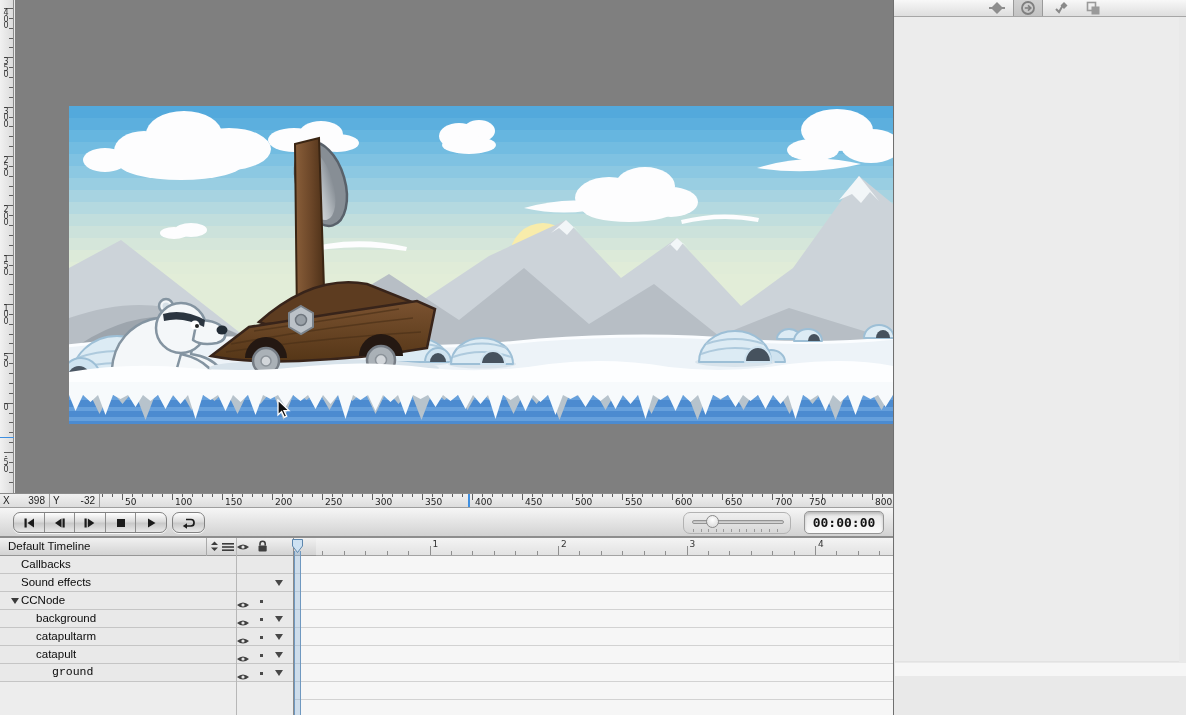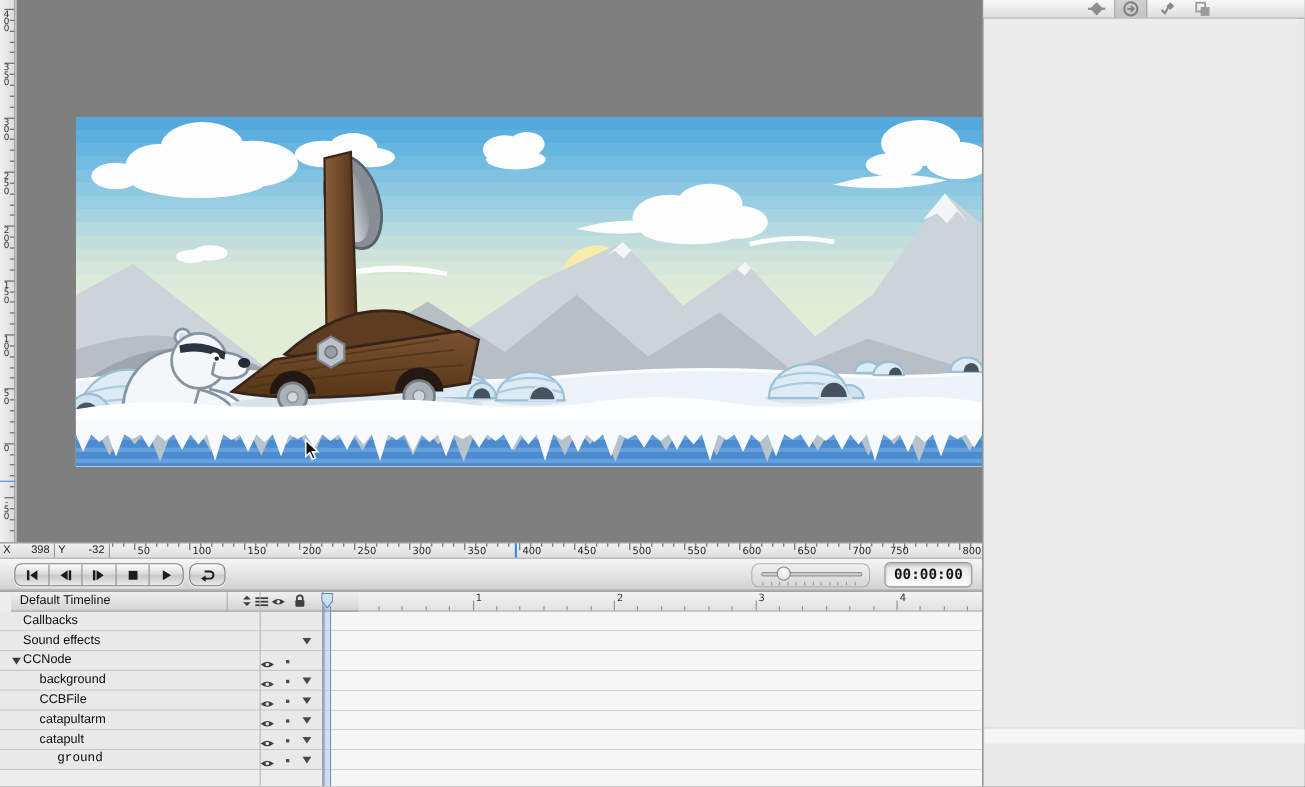--- a/index.html
+++ b/index.html
@@ -42,21 +42,21 @@
   .tbtn:last-child { border-right:none; }
   #loop-btn { position:absolute; left:172px; top:4px; width:33px; height:21px; border:1px solid #828282; border-radius:7px; background:linear-gradient(#ffffff,#dadada 46%,#c9c9c9 54%,#e9e9e9); display:flex; align-items:center; justify-content:center; box-shadow:0 1px 0 rgba(255,255,255,.8); }
   #slider-box { position:absolute; left:683px; top:4px; width:108px; height:22px; border:1px solid #b2b2b2; border-radius:7px; }
   #slider-track { position:absolute; left:8px; top:7px; width:92px; height:4px; background:linear-gradient(#bdbdbd,#d9d9d9); border:1px solid #949494; border-radius:2px; }
   #slider-thumb { position:absolute; top:2px; width:13px; height:13px; border-radius:50%; background:radial-gradient(circle at 50% 35%,#ffffff,#d6d6d6); border:1px solid #8a8a8a; }
   .sl-tick { position:absolute; top:16px; width:1px; height:3px; background:#9a9a9a; }
   #timecode { position:absolute; left:804px; top:3px; width:80px; height:23px; border:1px solid #969696; border-radius:5px; background:linear-gradient(#e7e7e7,#fbfbfb); box-shadow:inset 0 2px 3px rgba(0,0,0,.2); font-family:"DejaVu Sans Mono",monospace; font-weight:bold; font-size:13px; text-align:center; line-height:22px; color:#141414; }
 
   
   #timeline { left:0; top:537px; width:893px; height:178px; border-top:1px solid #8e8e8e; background:#ededed; overflow:hidden; }
-  #tl-header { position:absolute; left:10px; top:0; width:316px; height:18px; background:linear-gradient(#f1f1f1,#d3d3d3); border-bottom:1px solid #969696; }
+  #tl-header { position:absolute; left:0; top:0; width:316px; height:18px; background:linear-gradient(#f1f1f1,#d3d3d3); border-bottom:1px solid #969696; }
   #tl-title { position:absolute; left:8px; top:0; font-size:11.5px; line-height:17px; color:#111; }
   #tl-names { position:absolute; left:0; top:18px; width:293px; bottom:0; }
   .tl-row { position:relative; height:18px; background:#e9e9e9; border-bottom:1px solid #c5c5c5; }
   .tl-row .lbl { position:absolute; top:0; font-size:11.5px; line-height:16px; color:#0a0a0a; white-space:nowrap; }
   .disc { position:absolute; top:6px; width:0; height:0; border-left:4.5px solid transparent; border-right:4.5px solid transparent; border-top:6px solid #3a3a3a; }
   .eye { position:absolute; left:236px; top:4px; }
   .dot { position:absolute; left:260px; top:8px; width:3px; height:3px; background:#4a4a4a; }
   .kf { position:absolute; left:275px; top:6px; width:0; height:0; border-left:4.5px solid transparent; border-right:4.5px solid transparent; border-top:6px solid #474747; }
   #sep-a { position:absolute; left:206px; top:0; width:1px; height:18px; background:#aaaaaa; }
   #sep-b { position:absolute; left:236px; top:0; width:1px; height:100%; background:#b7b7b7; }
@@ -573,29 +573,20 @@
       <div class="tl-row">
         <span class="lbl" style="left: 36px;">background</span>
         <span class="eye"><svg width="14" height="10" viewBox="0 0 14 10">
             <path d="M1,5 Q7,0 13,5 Q7,10 1,5 Z" fill="#3f3f3f"></path>
             <circle cx="7" cy="5" r="1.6" fill="#e6e6e6"></circle>
           </svg></span>
         <div class="dot"></div>
         <div class="kf"></div>
       </div>
       <div class="tl-row">
-        <span class="lbl" style="left: 36px;">CCBFile</span>
-        <span class="eye"><svg width="14" height="10" viewBox="0 0 14 10">
-            <path d="M1,5 Q7,0 13,5 Q7,10 1,5 Z" fill="#3f3f3f"></path>
-            <circle cx="7" cy="5" r="1.6" fill="#e6e6e6"></circle>
-          </svg></span>
-        <div class="dot"></div>
-        <div class="kf"></div>
-      </div>
-      <div class="tl-row">
         <span class="lbl" style="left: 36px;">catapultarm</span>
         <span class="eye"><svg width="14" height="10" viewBox="0 0 14 10">
             <path d="M1,5 Q7,0 13,5 Q7,10 1,5 Z" fill="#3f3f3f"></path>
             <circle cx="7" cy="5" r="1.6" fill="#e6e6e6"></circle>
           </svg></span>
         <div class="dot"></div>
         <div class="kf"></div>
       </div>
       <div class="tl-row">
         <span class="lbl" style="left: 36px;">catapult</span>

